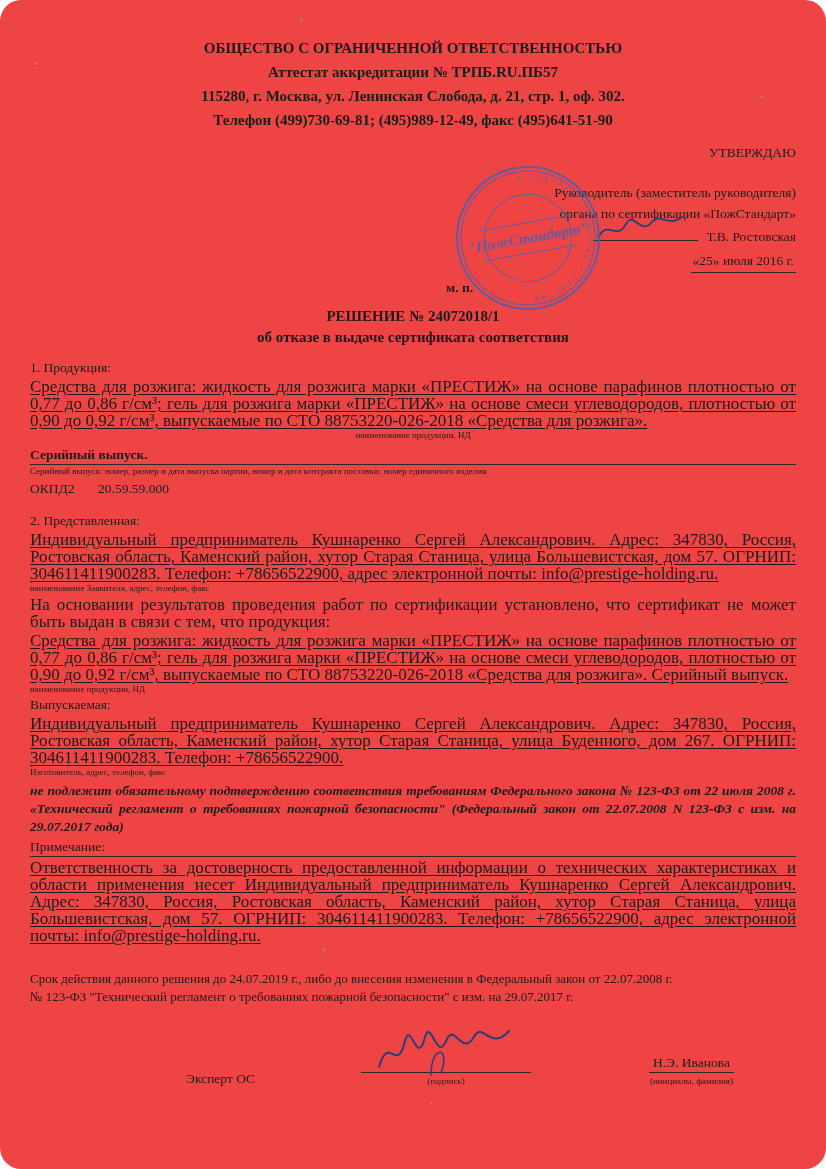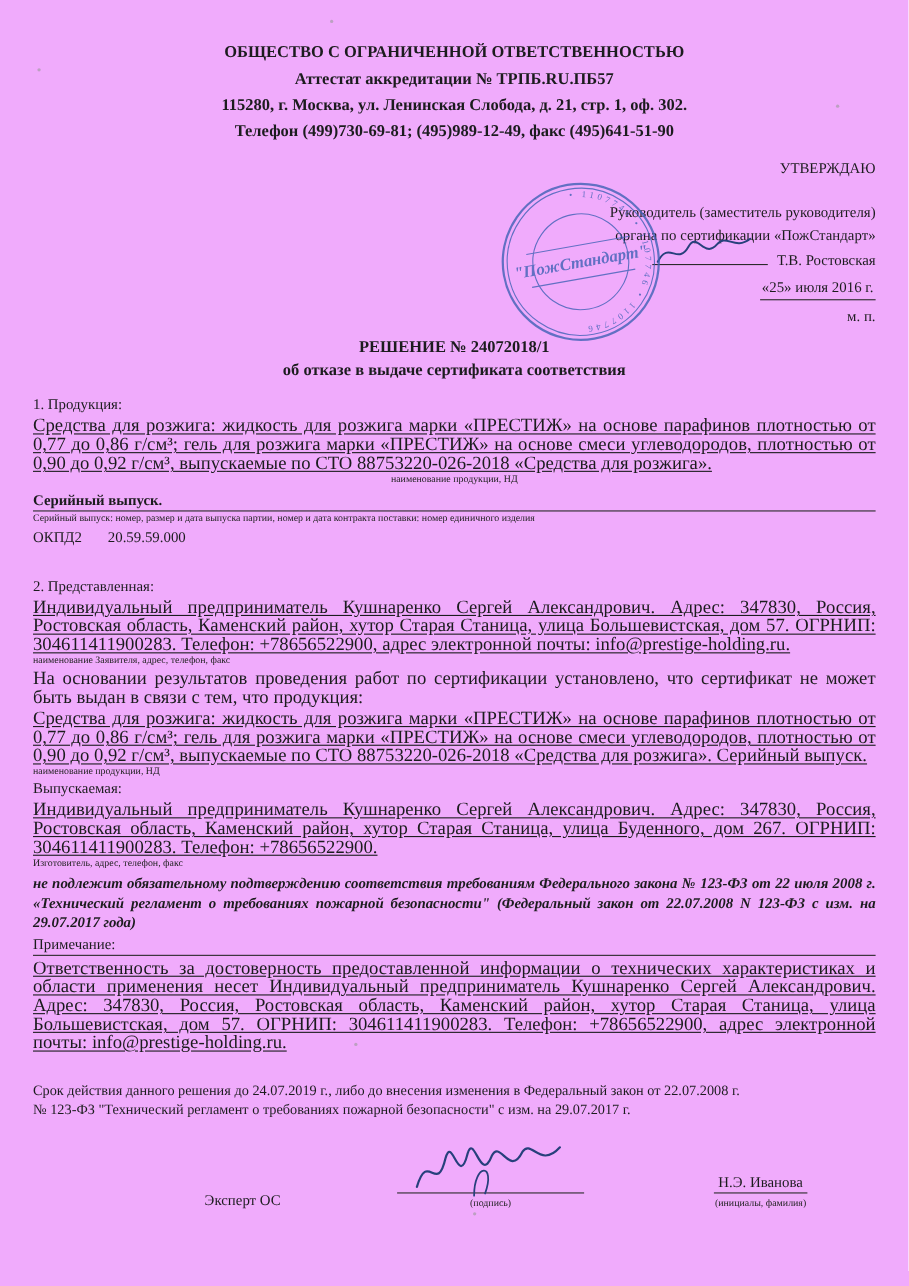--- a/index.html
+++ b/index.html
@@ -1,33 +1,34 @@
 <!DOCTYPE html>
 <html><head>
 <meta charset="utf-8">
 <style>
   html,body { margin:0; padding:0; background:#ffffff; }
   .page {
-    position:relative; width:826px; height:1169px; background:#f0abfc;
+    position:relative; width:826px; height:1169px; background:#ef4444;
     font-family:"Liberation Serif","DejaVu Serif",serif; color:#1c1c1e;
     overflow:hidden;
+    border-radius:21px;
   }
   .content { padding:36px 30px 0 30px; }
 
   
   .letterhead { text-align:center; font-weight:bold; font-size:15px; line-height:24px; }
 
   
   .approval { width:352px; margin:10px 0 0 auto; font-size:13.5px; line-height:21px; text-align:right; position:relative; }
   .approval .utv { margin-bottom:19px; }
   .sig-row { margin-top:2px; white-space:nowrap; position:relative; }
   .sig-line { display:inline-block; width:105px; border-bottom:1px solid #2a2a2a; height:14px; margin-right:8px; }
   .approval-signature { position:absolute; right:108px; top:-14px; width:96px; height:36px; pointer-events:none; }
   .date-u { display:inline-block; border-bottom:1px solid #2a2a2a; padding:0 2px 1px 2px; margin-top:3px; }
-  .mp { text-align:right; margin-top:4px; padding-left:2px; }
+  .mp { text-align:left; margin-top:4px; padding-left:2px;font-weight:bold; }
 
   
   .stamp { position:absolute; left:452px; top:162px; width:152px; height:152px; transform:rotate(-10deg); opacity:0.8; pointer-events:none; }
 
   
   .doc-title { text-align:center; font-weight:bold; font-size:15px; line-height:21px; margin-top:8px; position:relative; z-index:1; }
 
   
   .sec-heading { font-size:13.5px; margin-top:12px; }
   p { margin:0; }
@@ -96,21 +97,21 @@
 
     <div class="sec-heading">1.  Продукция:</div>
     <p class="body-p u">Средства для розжига: жидкость для розжига марки «ПРЕСТИЖ» на основе парафинов плотностью от 0,77 до 0,86 г/см³; гель для розжига марки «ПРЕСТИЖ» на основе смеси углеводородов, плотностью от 0,90 до 0,92 г/см³, выпускаемые по СТО 88753220-026-2018 «Средства для розжига».</p>
     <div class="small center">наименование продукции, НД</div>
     <div class="fill-line">Серийный выпуск.</div>
     <div class="small">Серийный выпуск: номер, размер и дата выпуска партии, номер и дата контракта поставки: номер единичного изделия</div>
     <div class="okpd">
       <span class="lbl">ОКПД2</span><span>20.59.59.000</span>
     </div>
 
-    <div class="sec-heading" style="margin-top:28px;font-family:Liberation Serif, serif;">2.  Представленная:</div>
+    <div class="sec-heading" style="margin-top:16px;font-family:Liberation Serif, serif;">2.  Представленная:</div>
     <p class="body-p u">Индивидуальный предприниматель Кушнаренко Сергей Александрович. Адрес: 347830, Россия, Ростовская область, Каменский район, хутор Старая Станица, улица Большевистская, дом 57. ОГРНИП: 304611411900283. Телефон: +78656522900, адрес электронной почты: info@prestige-holding.ru.</p>
     <div class="small">наименование Заявителя, адрес, телефон, факс</div>
     <p class="body-p">На основании результатов проведения работ по сертификации установлено, что сертификат не может быть выдан в связи с тем, что продукция:</p>
     <p class="body-p u">Средства для розжига: жидкость для розжига марки «ПРЕСТИЖ» на основе парафинов плотностью от 0,77 до 0,86 г/см³; гель для розжига марки «ПРЕСТИЖ» на основе смеси углеводородов, плотностью от 0,90 до 0,92 г/см³, выпускаемые по СТО 88753220-026-2018 «Средства для розжига». Серийный выпуск.</p>
     <div class="small">наименование продукции, НД</div>
     <div class="released">Выпускаемая:</div>
     <p class="body-p u">Индивидуальный предприниматель Кушнаренко Сергей Александрович. Адрес: 347830, Россия, Ростовская область, Каменский район, хутор Старая Станица, улица Буденного, дом 267. ОГРНИП: 304611411900283. Телефон: +78656522900.</p>
     <div class="small">Изготовитель, адрес, телефон, факс</div>
     <p class="conclusion">не подлежит обязательному подтверждению соответствия требованиям Федерального закона № 123-ФЗ от 22 июля 2008 г. «Технический регламент о требованиях пожарной безопасности" (Федеральный закон от 22.07.2008 N 123-ФЗ с изм. на 29.07.2017 года)</p>
     <div class="note-label-row">Примечание:</div>

